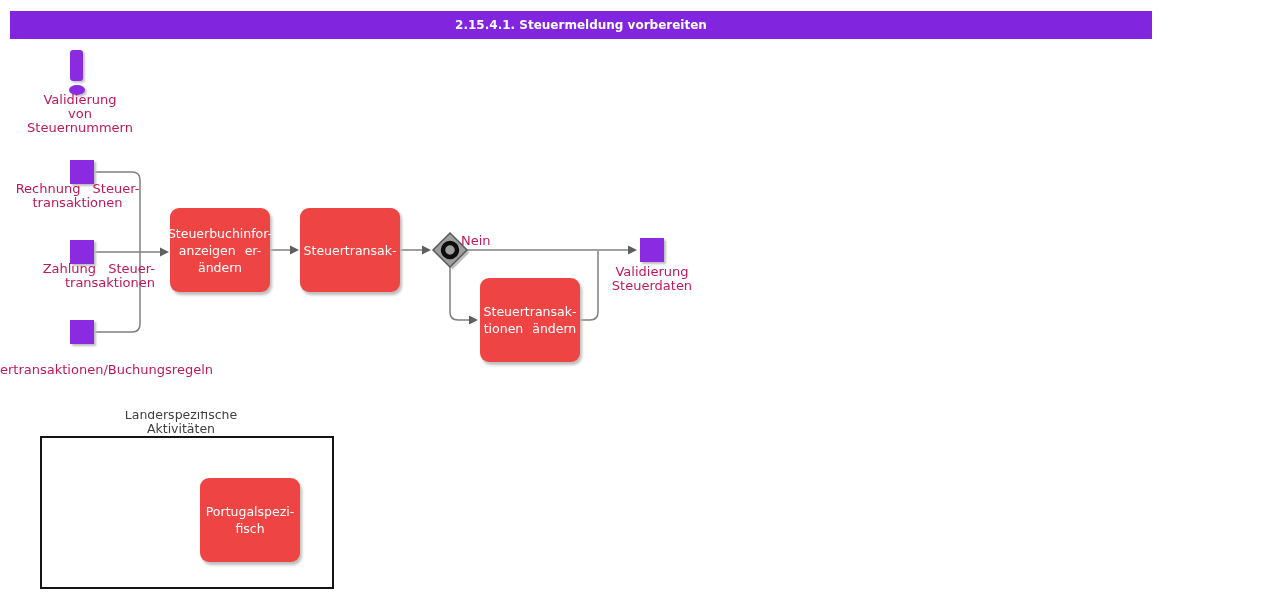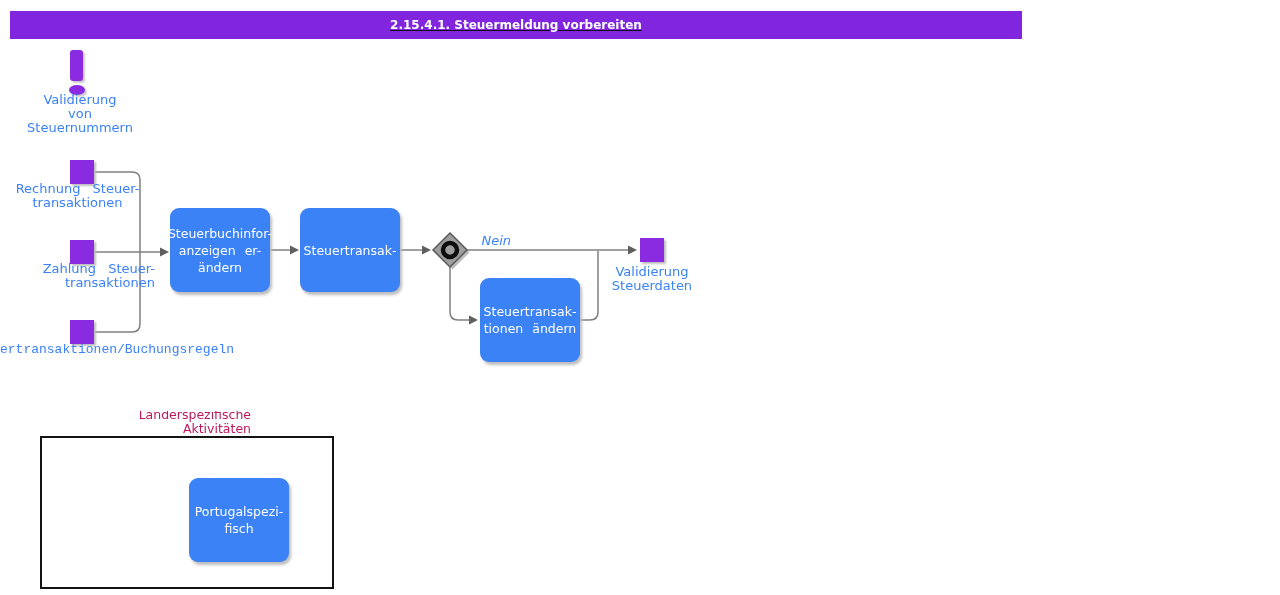--- a/index.html
+++ b/index.html
@@ -1,65 +1,65 @@
 <!DOCTYPE html>
 <html><head>
 <meta charset="utf-8">
 <style>
   html,body{margin:0;padding:0;background:#fff;}
   .canvas{position:relative;width:1280px;height:595px;background:#ffffff;overflow:hidden;
           font-family:"DejaVu Sans","Liberation Sans",sans-serif;color:#111;}
 
   
-  .titlebar{position:absolute;left:10px;top:11px;width:1012px;height:28px;background:#8126DE;
-            display:flex;align-items:center;justify-content:center;text-decoration:underline;}
+  .titlebar{position:absolute;left:10px;top:11px;width:1142px;height:28px;background:#8126DE;
+            display:flex;align-items:center;justify-content:center;}
   .titlebar span{color:#fff;font-size:12px;font-weight:bold;letter-spacing:0;}
 
   
   .excl{position:absolute;left:66px;top:48px;width:24px;height:48px;}
   .excl .bar{position:absolute;left:4px;top:2px;width:13px;height:31px;background:#8A2BE2;
              border-radius:3px;box-shadow:2px 2px 2px #c9c9c9;}
   .excl .dot{position:absolute;left:3px;top:37px;width:16px;height:10px;background:#8A2BE2;
              border-radius:50%;box-shadow:2px 2px 2px #c9c9c9;}
 
   
   .sq{position:absolute;width:24px;height:24px;background:#8A2BE2;box-shadow:2px 2px 2px #bdbdbd;}
   #sq-rechnung{left:70px;top:160px;}
   #sq-zahlung{left:70px;top:240px;}
   #sq-regeln{left:70px;top:320px;}
   #sq-eingelesene{left:640px;top:238px;}
 
   
-  .act{position:absolute;width:100px;height:84px;background:#3b82f6;border-radius:9px;
+  .act{position:absolute;width:100px;height:84px;background:#ef4444;border-radius:9px;
        box-shadow:2px 3px 3px #bdbdbd;display:flex;flex-direction:column;align-items:center;
        justify-content:center;color:#fff;font-size:12.5px;line-height:17px;text-align:center;
        word-spacing:5px;cursor:pointer;}
   #act-ergaenzen{left:170px;top:208px;}
   #act-anzeigen{left:300px;top:208px;}
   #act-aendern{left:480px;top:278px;}
   #act-indien{left:70px;top:478px;}
-  #act-portugal{left:189px;top:478px;}
+  #act-portugal{left:200px;top:478px;}
 
   
-  .lbl{position:absolute;font-size:13px;line-height:14px;color:#3b82f6;}
+  .lbl{position:absolute;font-size:13px;line-height:14px;color:#be185d;}
   .center{text-align:center;}
   .wspace{word-spacing:8px;}
   #lbl-validierung{left:10px;top:93px;width:140px;}
   #lbl-rechnung{left:0px;top:182px;width:155px;}
   #lbl-zahlung{left:0px;top:262px;width:155px;text-align:right;}
-  #lbl-regeln{left:0px;top:343px;width:210px;text-align:right;font-family:Liberation Mono, monospace;}
+  #lbl-regeln{left:0px;top:363px;width:210px;text-align:right;}
   #lbl-frage{left:385px;top:202px;width:130px;}
-  #lbl-nein{left:461px;top:234px;width:50px;text-align:right;font-style:italic;}
+  #lbl-nein{left:461px;top:234px;width:50px;text-align:left;}
   #lbl-eingelesene{left:606px;top:265px;width:92px;}
 
   
   .group-box{position:absolute;left:40px;top:436px;width:290px;height:149px;
              border:2px solid #141414;background:transparent;}
   .group-label{position:absolute;left:111px;top:411px;width:140px;height:25px;overflow:hidden;
-               text-align:right;font-size:12.5px;line-height:13.5px;color:#be185d;}
+               text-align:center;font-size:12.5px;line-height:13.5px;color:#404040;}
   .group-label .inner{margin-top:-3px;}
 
   svg.edges{position:absolute;left:0;top:0;pointer-events:none;}
 </style>
 </head>
 <body>
 
 <div class="canvas">
 
   <div class="titlebar">

